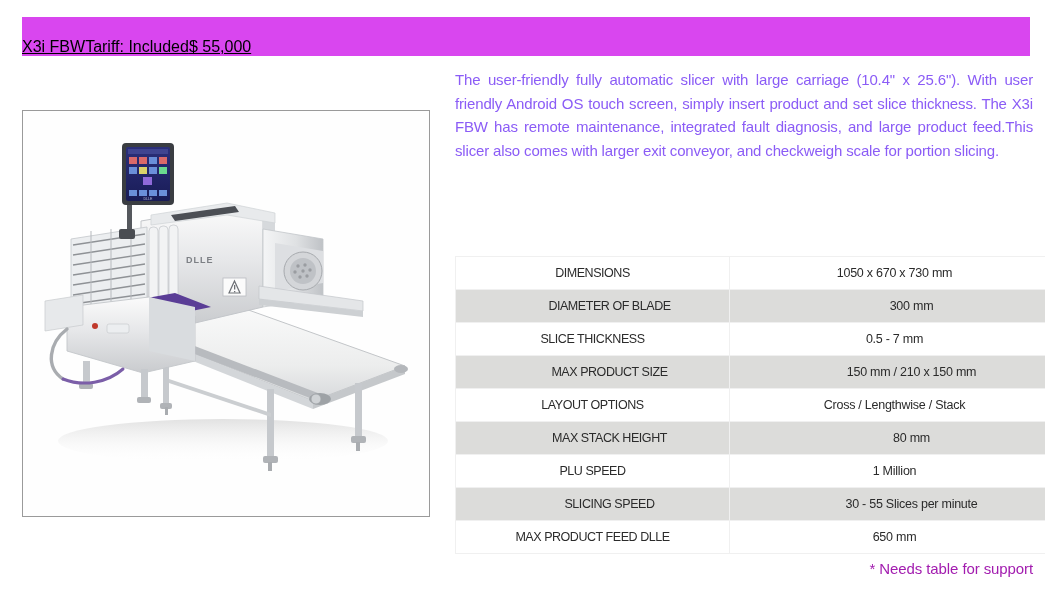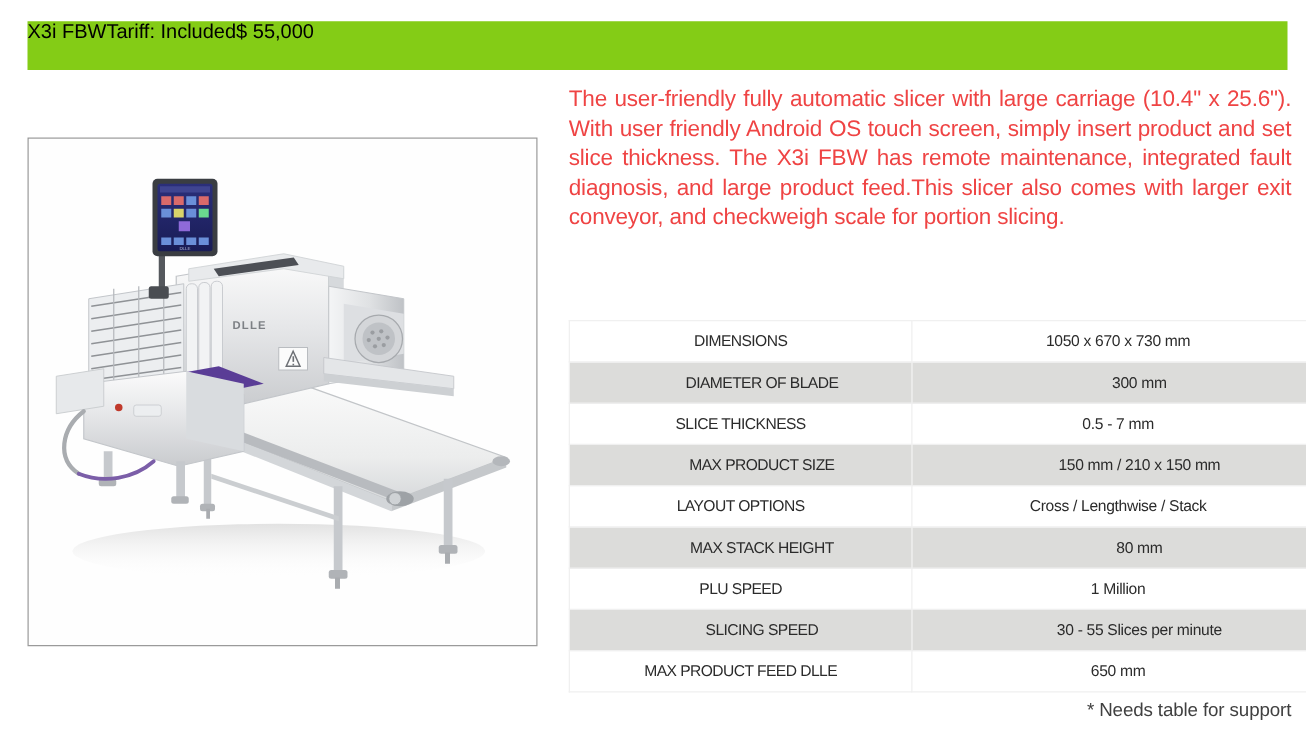--- a/index.html
+++ b/index.html
@@ -15,23 +15,24 @@
     position: relative;
   }
 
   
   #header-bar {
     position: absolute;
     left: 22px;
     top: 17px;
     width: 1008px;
     height: 39px;
-    background: #84cc16;
+    background: #d946ef;
     display: flex;
-    align-items: flex-start;
+    align-items: flex-end;
+    text-decoration: underline;
   }
 
   
   #product-image-frame {
     position: absolute;
     left: 22px;
     top: 110px;
     width: 406px;
     height: 405px;
     border: 1px solid #9a9a9a;
@@ -45,23 +46,23 @@
   }
 
   
   #right-column {
     position: absolute;
     left: 455px;
     top: 68px;
     width: 578px;
   }
   #description-text {
-    font-size: 18px;
+    font-size: 15px;
     line-height: 23.5px;
-    color: #ef4444;
+    color: #8b5cf6;
     text-align: justify;
     margin: 0;
     letter-spacing: -0.15px;
   }
   #compliance-text {
     font-size: 16.5px;
     line-height: 23.5px;
     color: #4a4a4a;
     margin: 21px 0 0 0;
     letter-spacing: -0.15px;
@@ -95,21 +96,21 @@
   #spec-table tr.row-shaded td { background: #dcdcda; padding-left: 40px; }
   #spec-table tr.row-plain td { background: #ffffff; }
 
   #footnote {
     position: absolute;
     left: 455px;
     top: 560px;
     width: 578px;
     text-align: right;
     font-size: 15px;
-    color: #404040;
+    color: #a21caf;
     letter-spacing: -0.1px;
   }
 </style>
 </head>
 <body>
 
 <div id="header-bar">
   <div>X3i FBW</div>
   <div>Tariff: Included</div>
   <div>$ 55,000</div>

